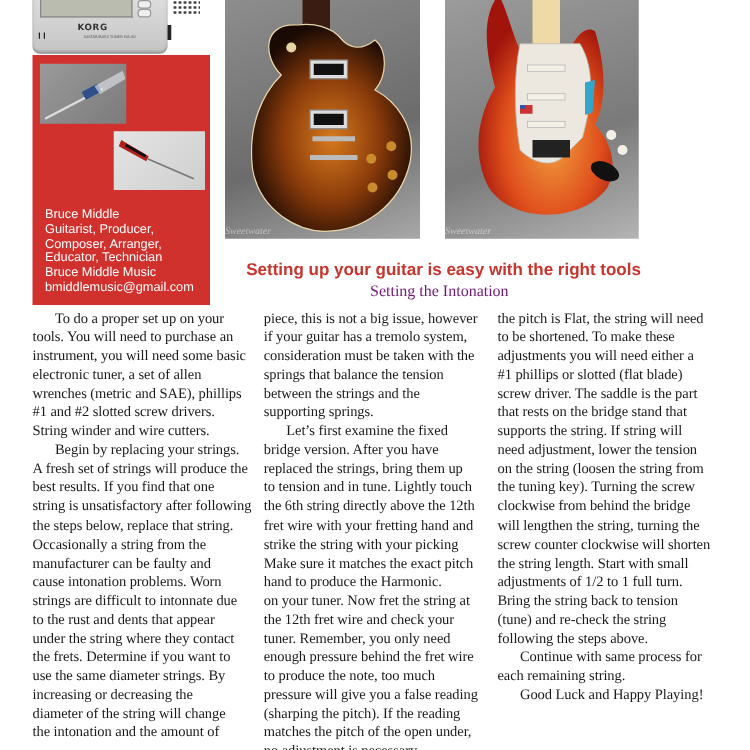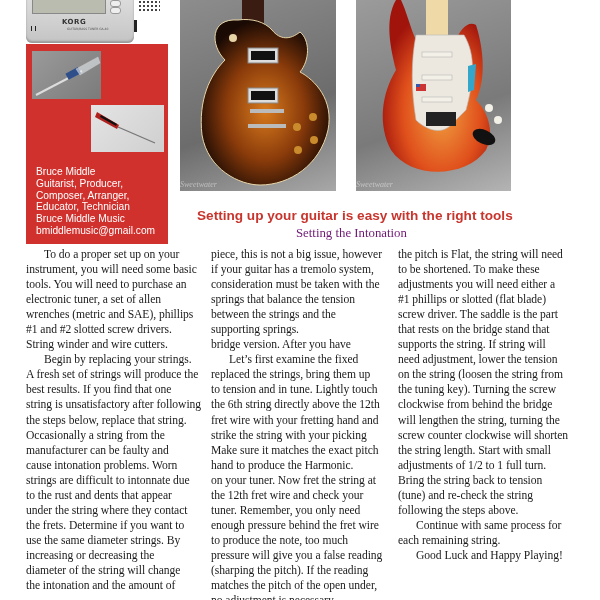--- a/index.html
+++ b/index.html
@@ -121,22 +121,22 @@
     <ellipse cx="128" cy="137" rx="12" ry="7" fill="#111" transform="rotate(25 128 137)"></ellipse>
   </svg>
   <div class="watermark">Sweetwater</div>
 </div>
 
 <div id="headline" class="abs">Setting up your guitar is easy with the right tools</div>
 <div id="subhead" class="abs">Setting the Intonation</div>
 
 <div id="col1" class="col">
     <span class="line" style="padding-left: 18px;">To do a proper set up on your</span>
+    <span class="line">tools.  You will need to purchase an</span>
     <span class="line">instrument, you will need some basic</span>
-    <span class="line">tools.  You will need to purchase an</span>
     <span class="line">electronic tuner, a set of  allen</span>
     <span class="line">wrenches (metric and SAE), phillips</span>
     <span class="line">#1 and #2 slotted screw drivers.</span>
     <span class="line">String winder and wire cutters.</span>
     <span class="line" style="padding-left: 18px;">Begin by replacing your strings.</span>
     <span class="line">A fresh set of strings will produce the</span>
     <span class="line">best results.  If you find that one</span>
     <span class="line">string is unsatisfactory after following</span>
     <span class="line">the steps below, replace that string.</span>
     <span class="line">Occasionally a string from the</span>
@@ -151,22 +151,22 @@
     <span class="line">diameter of  the string will change</span>
     <span class="line">the intonation and the amount of</span>
   </div>
 <div id="col2" class="col">
     <span class="line">piece, this is not a big issue, however</span>
     <span class="line">if your guitar has a tremolo system,</span>
     <span class="line">consideration must be taken with the</span>
     <span class="line">springs that balance the tension</span>
     <span class="line">between the strings and the</span>
     <span class="line">supporting springs.</span>
+    <span class="line" style="padding-left: 18px;">Let’s first examine the fixed</span>
     <span class="line">bridge version.  After you have</span>
-    <span class="line" style="padding-left: 18px;">Let’s first examine the fixed</span>
     <span class="line">replaced the strings, bring them up</span>
     <span class="line">to tension and in tune.  Lightly touch</span>
     <span class="line">the 6th string directly above the 12th</span>
     <span class="line">fret wire with your fretting hand and</span>
     <span class="line">strike the string with your picking</span>
     <span class="line">Make sure it matches the exact pitch</span>
     <span class="line">hand to produce the Harmonic.</span>
     <span class="line">on your tuner.  Now fret the string at</span>
     <span class="line">the 12th fret wire and check your</span>
     <span class="line">tuner.  Remember, you only need</span>

